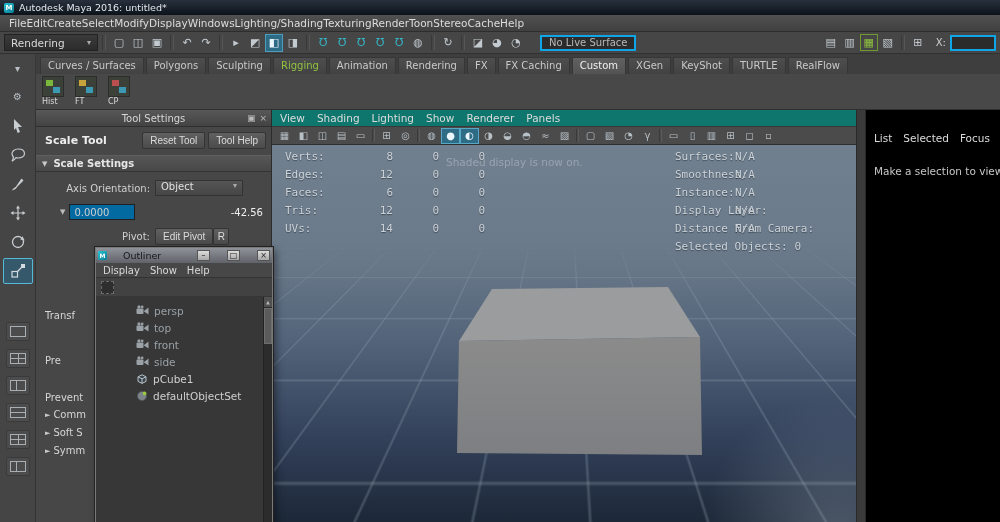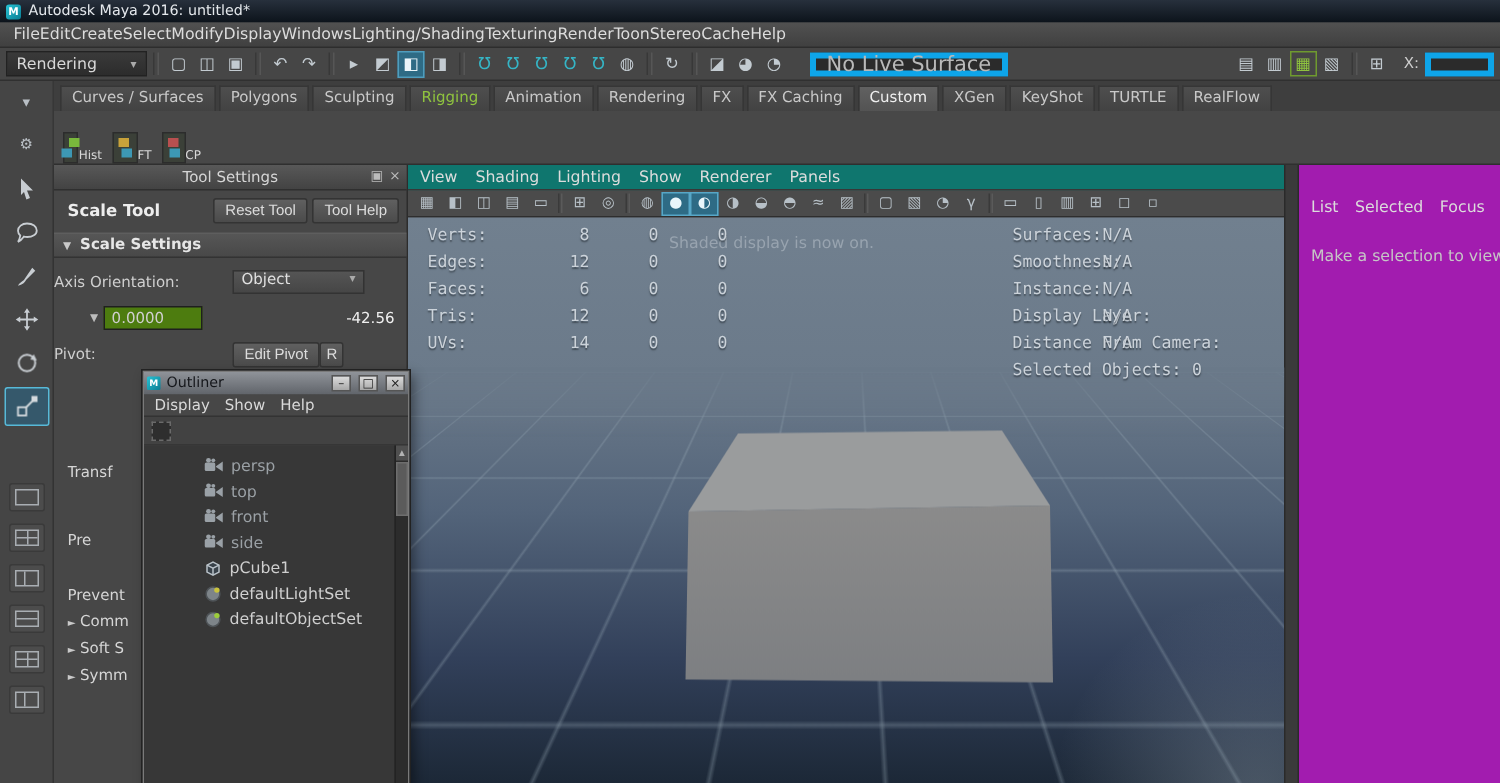--- a/index.html
+++ b/index.html
@@ -15,34 +15,34 @@
 
 
 .statusline{position:absolute;left:0;top:32px;width:100%;height:22px;background:#464646;border-bottom:1px solid #303030;display:flex;align-items:center;padding:0 4px;gap:1px;z-index:20}
 .menuset-dd{width:94px;height:17px;background:linear-gradient(#3a3a3a,#2c2c2c);border:1px solid #222;display:flex;align-items:center;justify-content:space-between;padding:0 6px;font-size:10.5px;color:#d8d8d8}
 .dda{font-size:8px;color:#aaa}
 .sl-sep{width:4px;height:15px;border-left:1px solid #383838;border-right:1px solid #565656;margin:0 3px}
 .sicon{width:18px;height:18px;display:flex;align-items:center;justify-content:center;font-size:11px;color:#c3cbd1}
 .sicon.teal{color:#35b5c6}
 .sicon.green{color:#8fc33f;border:1px solid #6f9a2f;height:17px}
 .sicon.active-blue{background:#2e6b85;border:1px solid #4f9dbd;color:#eaf5fa}
-.field{height:16px;background:#2b2b2b;border:4px solid #0ea5e9;color:#b9b9b9;font-size:14px;display:flex;align-items:center;padding:0 7px;white-space:nowrap}
+.field{height:16px;background:#2b2b2b;border:2px solid #0ea5e9;color:#b9b9b9;font-size:10px;display:flex;align-items:center;padding:0 7px;white-space:nowrap}
 .live-surface{margin-left:14px;min-width:84px}
 .sl-right{margin-left:auto;display:flex;align-items:center;gap:1px}
 .x-label{font-size:10px;color:#cfcfcf;margin:0 3px 0 8px}
 .x-input{width:46px}
 
 
 .shelf-left{position:absolute;left:0;top:54px;width:36px;height:56px;background:#454545;border-right:1px solid #373737;display:flex;flex-direction:column;align-items:center;justify-content:space-around;z-index:21;color:#b9bfc5;font-size:10px}
 .shelf-tabs{position:absolute;left:0;top:54px;width:100%;height:20px;background:#3e3e3e;display:flex;align-items:flex-end;gap:2px;padding-left:40px;z-index:20}
 .stab{font-size:10px;color:#c9c9c9;background:linear-gradient(#4e4e4e,#424242);border:1px solid #363636;border-bottom:none;padding:2px 7px 3px;white-space:nowrap}
 .stab.active{background:linear-gradient(#616161,#535353);color:#efefef}
 .stab.green-text{color:#8fc33f}
 .shelf{position:absolute;left:0;top:74px;width:100%;height:36px;background:#484848;border-bottom:1px solid #2f2f2f;display:flex;gap:7px;padding:2px 4px 0 42px;z-index:20}
-.shelf-item{width:26px;display:flex;flex-direction:row;align-items:flex-end}
+.shelf-item{width:26px;display:flex;flex-direction:column;align-items:flex-start}
 .shelf-icon{width:22px;height:21px;background:#3b4038;border:1px solid #2c2c2c;position:relative}
 .shelf-icon::before{content:"";position:absolute;left:3px;top:3px;width:7px;height:6px;background:#79b83c}
 .shelf-icon::after{content:"";position:absolute;right:3px;bottom:3px;width:7px;height:6px;background:#3d98b4}
 .shelf-icon.v2::before{background:#c8a23a}
 .shelf-icon.v3::before{background:#b85050}
 .shelf-label{font-size:8px;color:#d8d8d8;line-height:10px}
 
 
 .toolbox{position:absolute;left:0;top:110px;width:36px;height:412px;background:#454545;border-right:1px solid #333;z-index:5}
 .tool{width:30px;height:26px;margin:3px auto 2px;display:flex;align-items:center;justify-content:center;border-radius:2px}
@@ -59,24 +59,24 @@
 .tool-settings{position:absolute;left:36px;top:110px;width:236px;height:412px;background:#474747;border-right:1px solid #2c2c2c;z-index:4}
 .ts-header{height:17px;background:linear-gradient(#585858,#434343);border-bottom:1px solid #2f2f2f;display:flex;align-items:center;justify-content:center;font-size:10px;color:#d6d6d6;position:relative}
 .ts-hicons{position:absolute;right:4px;top:0;height:100%;display:flex;align-items:center;gap:4px;font-size:9px;color:#bbb}
 .ts-toolrow{display:flex;align-items:center;gap:3px;padding:5px 5px 4px}
 .ts-toolname{flex:1;font-size:11px;font-weight:bold;color:#ededed;padding-left:4px}
 .btn{background:linear-gradient(#606060,#4b4b4b);border:1px solid #343434;border-radius:2px;color:#dcdcdc;font-size:10px;padding:2px 7px;white-space:nowrap}
 .btn.clipped{width:16px;overflow:hidden;padding:2px 3px}
 .section-hdr{height:17px;margin-top:2px;background:linear-gradient(#565656,#484848);border-top:1px solid #5e5e5e;border-bottom:1px solid #333;display:flex;align-items:center;gap:6px;padding-left:6px;font-size:10px;font-weight:bold;color:#e6e6e6}
 .sh-arrow{font-size:7px;color:#c9c9c9}
 .ts-row{display:flex;align-items:center;margin-top:8px;font-size:10px;color:#cfcfcf;position:relative}
-.ts-label{width:119px;text-align:left;padding-right:5px}
+.ts-label{width:119px;text-align:right;padding-right:5px}
 .dd{width:88px;height:16px;background:linear-gradient(#555,#464646);border:1px solid #333;display:flex;justify-content:space-between;padding:0 5px;font-size:10px;color:#e0e0e0}
 .tiny-arrow{font-size:7px;color:#bdbdbd;margin:0 4px 0 24px}
-.num-input{width:66px;height:16px;background:#4d7c0f;border:1px solid #1f1f1f;color:#cfcfcf;font-size:10px;display:flex;align-items:center;padding:0 4px}
+.num-input{width:66px;height:16px;background:#0369a1;border:1px solid #1f1f1f;color:#cfcfcf;font-size:10px;display:flex;align-items:center;padding:0 4px}
 .slider-val{position:absolute;right:8px;font-size:10px;color:#efefef}
 .ts-frag{position:absolute;left:9px;width:52px;font-size:10px;color:#d6d6d6;white-space:nowrap;overflow:hidden;display:flex;align-items:center;gap:3px}
 .fr-arrow{font-size:7px;color:#c9c9c9}
 
 
 .viewport{position:absolute;left:272px;top:110px;width:584px;height:412px;display:flex;flex-direction:column;z-index:3}
 .vp-menubar{height:17px;background:#0f766e;border-bottom:1px solid #383838;display:flex;align-items:center;gap:12px;padding-left:8px;font-size:10.5px;color:#dcdcdc}
 .vp-toolbar{height:18px;background:#4b4b4b;border-bottom:1px solid #2e2e2e;display:flex;align-items:center;padding-left:3px}
 .vi{width:19px;height:16px;display:flex;align-items:center;justify-content:center;font-size:10px;color:#b7c0c7}
 .vi.active{background:#2e6b85;border:1px solid #57a7c7;color:#eaf6fb}
@@ -92,27 +92,27 @@
 .hv{width:46px;text-align:right}
 .hud-right{left:403px;top:2px;width:180px}
 .hval{position:absolute;left:60px}
 .hval.inline{position:static;margin-left:7px}
 .vp-msg{position:absolute;left:174px;top:11px;font-size:10.5px;line-height:12.5px}
 .m1{color:rgba(208,214,222,.42)}
 .m2{color:rgba(173,190,207,.58)}
 
 
 .pane-sep{position:absolute;left:856px;top:110px;width:10px;height:412px;background:#3a3a3a;border-left:1px solid #2a2a2a;border-right:1px solid #2a2a2a;z-index:3}
-.attr-panel{position:absolute;left:866px;top:110px;width:134px;height:412px;background:#a21caf;z-index:3;overflow:hidden}
+.attr-panel{position:absolute;left:866px;top:110px;width:134px;height:412px;background:#000000;z-index:3;overflow:hidden}
 .ap-menus{margin-top:22px;display:flex;gap:11px;padding-left:8px;font-size:10.5px;color:#dcdcdc;white-space:nowrap}
 .ap-msg{margin-top:21px;padding-left:8px;font-size:10.5px;color:#c6c6c6;white-space:nowrap}
 
 
 .outliner{position:absolute;left:95px;top:247px;width:178px;height:276px;background:#434343;border:1px solid #7a7a7a;outline:1px solid #222;box-shadow:3px 3px 8px rgba(0,0,0,.45);z-index:10;display:flex;flex-direction:column}
-.ol-title{height:15px;background:linear-gradient(#8f9399,#60646a);display:flex;align-items:center;gap:4px;padding:0 2px;font-size:9.5px;color:#14161a;flex:0 0 15px}
+.ol-title{height:15px;background:linear-gradient(#8f9399,#60646a);display:flex;align-items:center;gap:16px;padding:0 2px;font-size:9.5px;color:#14161a;flex:0 0 15px}
 .ol-mini-logo{width:9px;height:9px;border-radius:1px;background:linear-gradient(135deg,#27c4d6,#0a7d93);color:#fff;font-size:6px;font-weight:bold;display:flex;align-items:center;justify-content:center}
 .ol-title-text{flex:1}
 .olb{width:13px;height:11px;background:linear-gradient(#dcdcdc,#a8a8a8);border:1px solid #555;font-size:8px;color:#222;display:flex;align-items:center;justify-content:center;line-height:1;margin-left:1px}
 .ol-menu{height:15px;background:#474747;border-bottom:1px solid #333;display:flex;align-items:center;gap:10px;padding-left:7px;font-size:10px;color:#d9d9d9;flex:0 0 15px}
 .ol-toolbar{height:19px;background:#424242;border-bottom:1px solid #363636;display:flex;align-items:center;padding-left:5px;flex:0 0 19px}
 .ol-filter{width:13px;height:13px;background:#2e2e2e;border:1px dashed #6a6a6a}
 .ol-content{flex:1;background:#373737;position:relative;padding-top:5px}
 .ol-row{height:17px;display:flex;align-items:center;gap:5px;padding-left:40px;font-size:10.5px;color:#cfcfcf}
 .ol-row.cam{color:#9aa0a5}
 .ol-scroll{position:absolute;right:0;top:0;bottom:0;width:9px;background:#2c2c2c;border-left:1px solid #232323}
@@ -523,27 +523,20 @@
     <div class="ol-row">
       <svg width="12" height="12" viewBox="0 0 12 12">
           <path d="M2 3.8 L6 1.8 L10 3.8 L10 8.4 L6 10.4 L2 8.4 Z" fill="#39424a" stroke="#b9c2c9"></path>
           <path d="M2 3.8 L6 5.8 L10 3.8 M6 5.8 V10.4" fill="none" stroke="#b9c2c9"></path>
         </svg>
       <span>pCube1</span>
     </div>
     <div class="ol-row">
       <svg width="12" height="12" viewBox="0 0 12 12">
           <circle cx="6" cy="6" r="4.6" fill="#7d8489" stroke="#4e5357"></circle>
-          <circle cx="8.6" cy="3.4" r="1.8" fill="#c9c23c"></circle>
-        </svg>
-      <span>defaultLightSet</span>
-    </div>
-    <div class="ol-row">
-      <svg width="12" height="12" viewBox="0 0 12 12">
-          <circle cx="6" cy="6" r="4.6" fill="#7d8489" stroke="#4e5357"></circle>
           <circle cx="8.6" cy="3.4" r="1.8" fill="#9ccc3c"></circle>
         </svg>
       <span>defaultObjectSet</span>
     </div>
     <div class="ol-scroll">
       <div class="ol-up">▲</div>
       <div class="ol-thumb"></div>
     </div>
   </div>
 </div>

